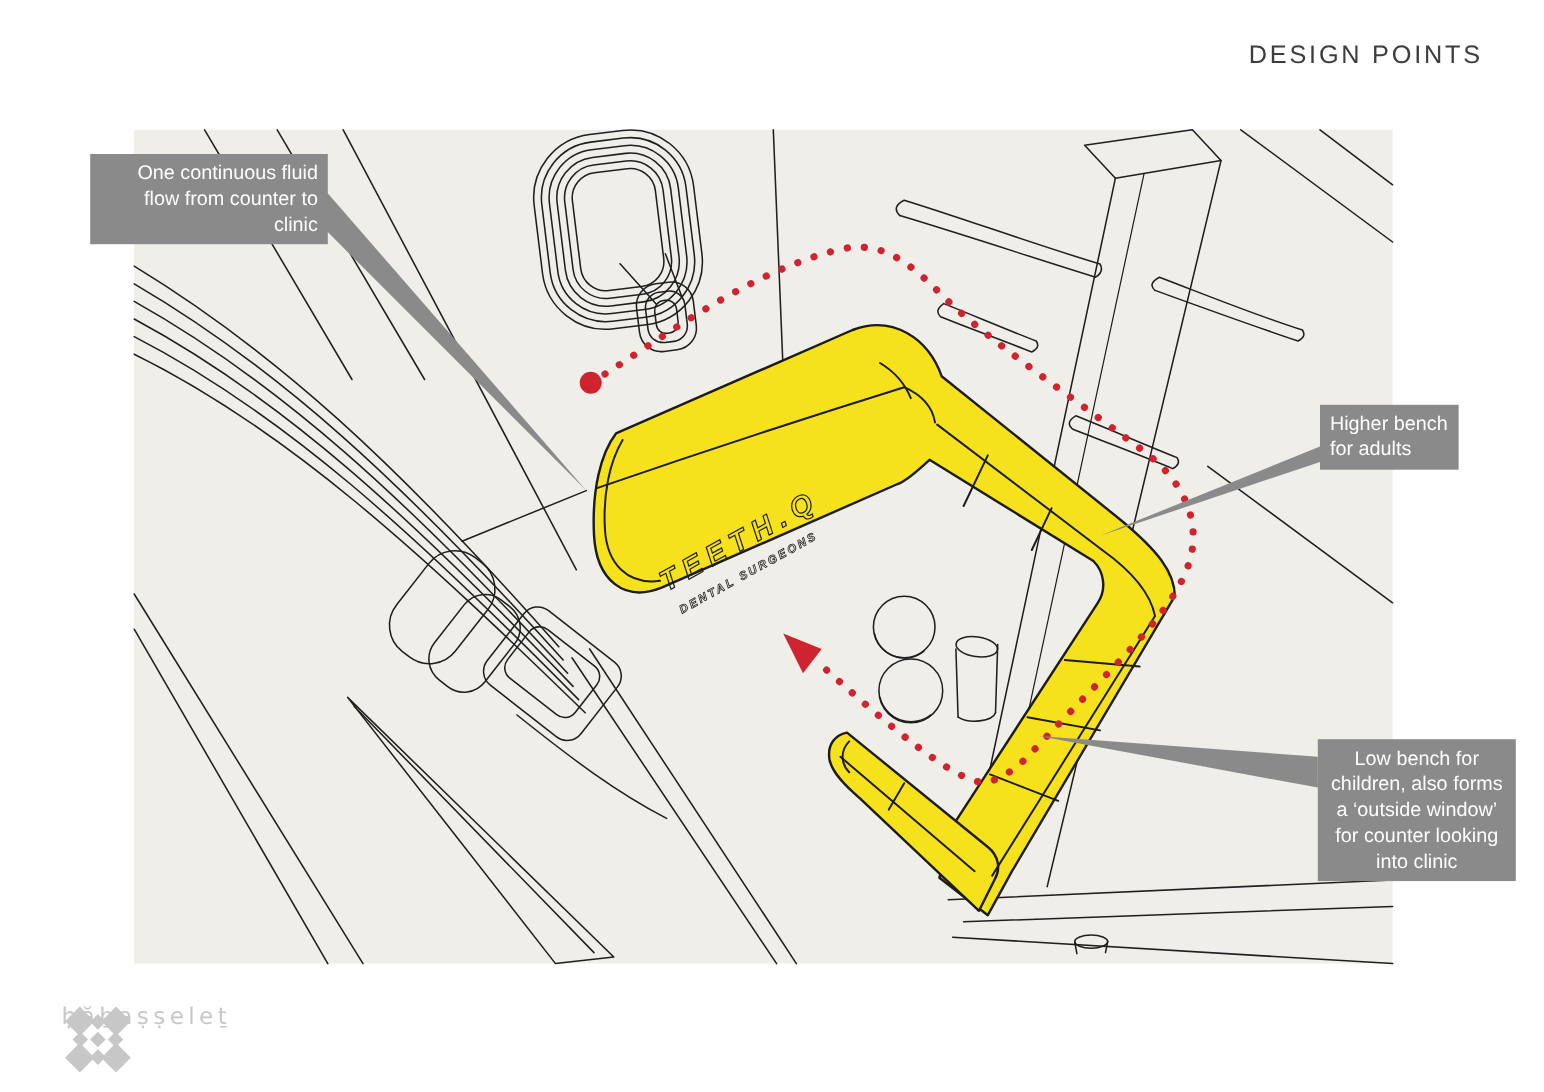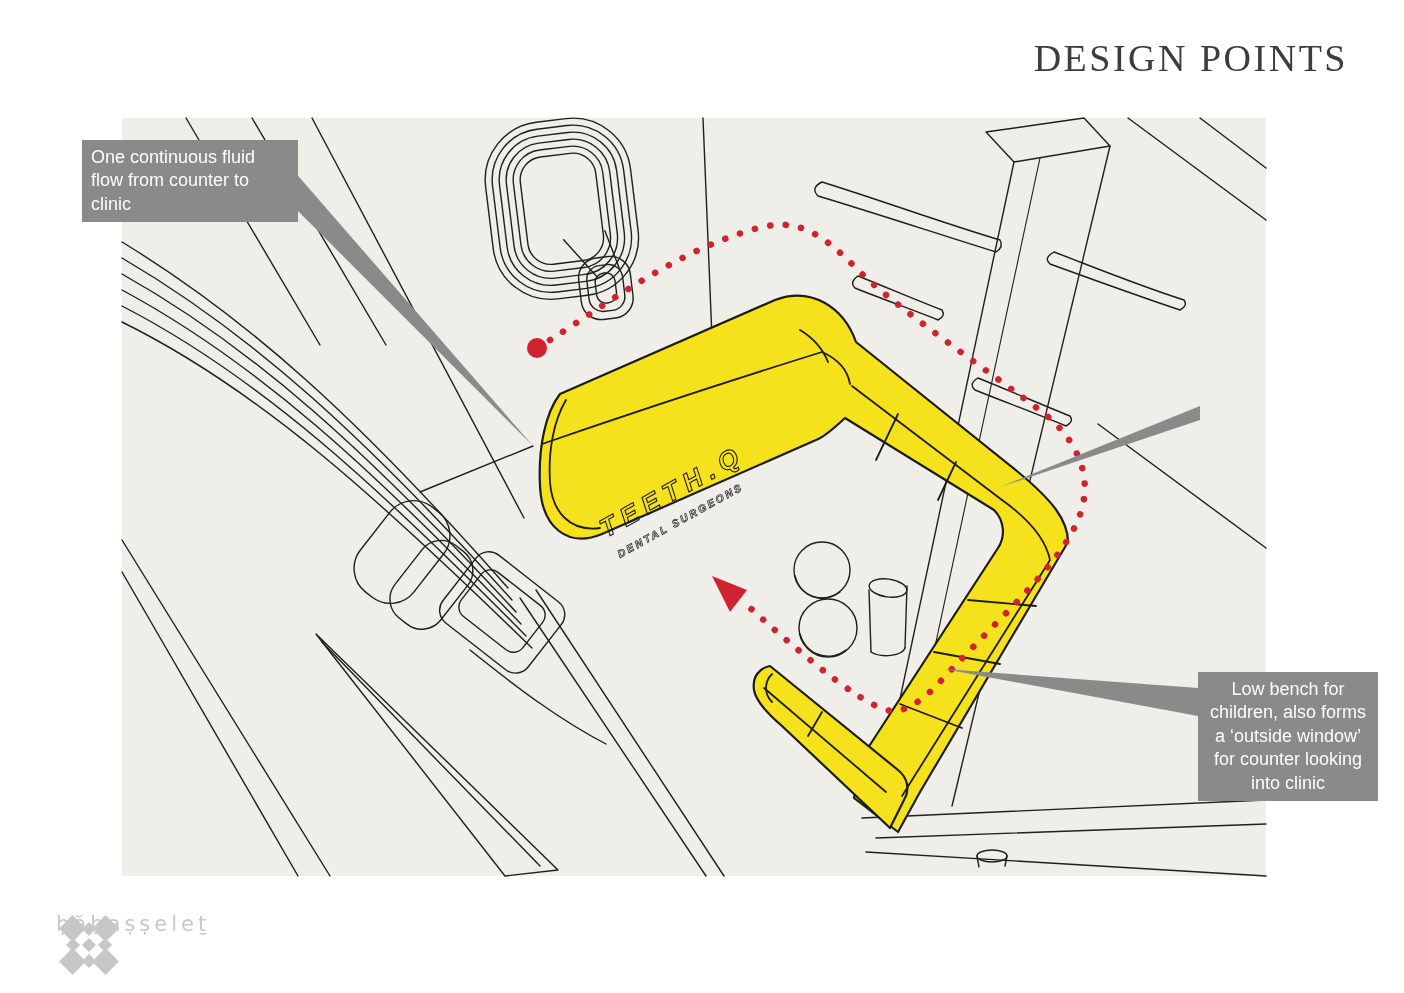--- a/index.html
+++ b/index.html
@@ -4,27 +4,27 @@
 <style>
   :root{
     --paper:#efeee8; --yellow:#f6e11d; --red:#cf2430; --callout:#8a8a8a;
     --ink:#1f1f1f; --logo:#c7c7c7; --title:#3d3d3d;
   }
   html,body{margin:0;padding:0;background:#ffffff;}
   #stage{position:relative;width:1404px;height:993px;background:#fff;overflow:hidden;
          font-family:"Liberation Sans",sans-serif;}
   #stage svg{position:absolute;left:0;top:0;}
 
-  .page-title{position:absolute;top:36px;right:56px;font-size:38px;font-weight:200;
-    letter-spacing:2.5px;color:var(--title);white-space:nowrap;font-family:Liberation Serif, serif;}
+  .page-title{position:absolute;top:36px;right:56px;font-size:23px;font-weight:200;
+    letter-spacing:2.5px;color:var(--title);white-space:nowrap;}
 
   .callout{position:absolute;background:var(--callout);color:#fdfdfd;
     font-size:18px;line-height:1.3;padding:6px 9px 6px 9px;}
   .callout div{white-space:nowrap;}
-  #callout-flow{left:82px;top:140px;width:198px;}
+  #callout-flow{left:82px;top:140px;width:198px;text-align:right;}
   #callout-higher{left:1200px;top:368px;width:108px;}
   #callout-low{left:1198px;top:672px;width:162px;text-align:center;}
 
   .logo{position:absolute;left:56px;top:912px;display:flex;align-items:center;gap:14px;}
   .logo-text{font-family:"DejaVu Sans",sans-serif;font-size:21px;letter-spacing:4px;
     color:var(--logo);font-weight:500;}
 
   
   .ink{stroke:var(--ink);fill:none;stroke-width:1.4;stroke-linecap:round;stroke-linejoin:round;}
   .ink-thin{stroke:var(--ink);fill:none;stroke-width:1.1;}
@@ -171,20 +171,24 @@
   </svg>
 
   <div class="page-title">DESIGN POINTS</div>
 
   <div class="callout" id="callout-flow">
     <div>One continuous fluid</div>
     <div>flow from counter to</div>
     <div>clinic</div>
   </div>
 
+  <div class="callout" id="callout-higher">
+    <div>Higher bench</div>
+    <div>for adults</div>
+  </div>
 
   <div class="callout" id="callout-low">
     <div>Low bench for</div>
     <div>children, also forms</div>
     <div>a ‘outside window’</div>
     <div>for counter looking</div>
     <div>into clinic</div>
   </div>
 
   <div class="logo">

